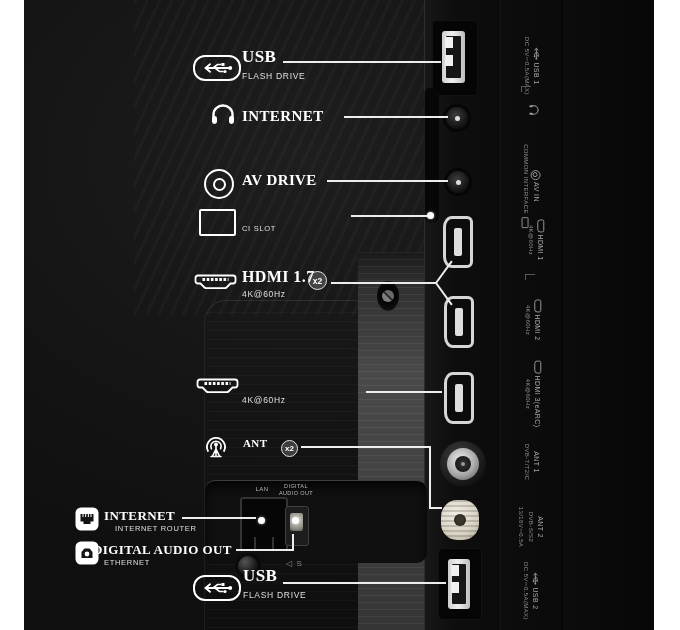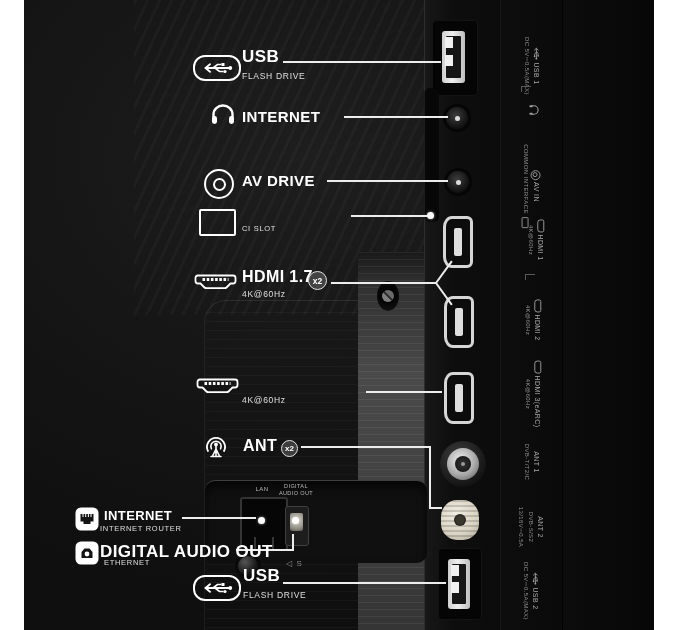--- a/index.html
+++ b/index.html
@@ -65,21 +65,21 @@
   .ftype{left:417px;top:500px;width:38px;height:40px;border-radius:42%;
          background:repeating-linear-gradient(180deg, rgba(0,0,0,0.16) 0 2px, rgba(0,0,0,0) 2px 5px),
                     radial-gradient(circle at 40% 35%, #f1ede2, #d9d3c3 60%, #a9a293);}
   .fhole{position:absolute;left:13px;top:14px;width:12px;height:12px;border-radius:50%;
          background:radial-gradient(circle at 50% 50%, #3a372f 40%, #14120e);}
   
   .lead{position:absolute;height:2px;background:#ededed;}
   .leadv{position:absolute;width:2px;background:#ededed;}
   .dot{position:absolute;width:7px;height:7px;border-radius:50%;background:#fff;box-shadow:0 0 3px rgba(255,255,255,0.6);}
   
-  .lbl{position:absolute;color:#fff;font-weight:700;letter-spacing:0.4px;white-space:nowrap;}
+  .lbl{position:absolute;color:#fff;font-weight:700;letter-spacing:0.4px;white-space:nowrap;font-family:Liberation Serif, serif;}
   .sub{position:absolute;color:rgba(255,255,255,0.85);font-size:8.5px;letter-spacing:0.7px;white-space:nowrap;font-weight:400;}
   .badge{position:absolute;display:flex;align-items:center;justify-content:center;border-radius:50%;
          border:1.5px solid #e3e3e3;background:rgba(255,255,255,0.18);color:#fff;font-weight:700;}
   .usbpill{position:absolute;border:2px solid #fff;border-radius:12px;display:flex;align-items:center;justify-content:center;}
   .avicon{position:absolute;border:2.5px solid #fff;border-radius:50%;display:flex;align-items:center;justify-content:center;}
   .avinner{width:9px;height:9px;border:2.5px solid #fff;border-radius:50%;}
   .cicon{position:absolute;border:2px solid #fff;border-radius:2px;}
   
   .sideLbl{position:absolute;transform:translate(-50%,-50%) rotate(90deg);display:flex;flex-direction:column;
            align-items:center;gap:1px;color:#9b9b9b;font-size:6.5px;letter-spacing:0.4px;white-space:nowrap;line-height:1.35;}
@@ -237,41 +237,41 @@
     <div class="sub" style="left:218px;top:395px;">4K@60Hz</div>
 
     <div class="abs" style="left:177px;top:432px;">
       <svg width="30" height="28" viewBox="0 0 30 28">
           <path d="M7 19 A9 9 0 1 1 23 19" fill="none" stroke="#fff" stroke-width="1.8" stroke-linecap="round"></path>
           <path d="M10.4 16.8 A5.2 5.2 0 1 1 19.6 16.8" fill="none" stroke="#fff" stroke-width="1.6" stroke-linecap="round"></path>
           <circle cx="15" cy="12.5" r="1.9" fill="#fff"></circle>
           <path d="M15 13 V24.5 M11.3 24.5 L15 17.2 M18.7 24.5 L15 17.2 M10 24.5 H20" fill="none" stroke="#fff" stroke-width="1.6" stroke-linecap="round"></path>
         </svg>
     </div>
-    <div class="lbl" style="left:219px;top:437px;font-size:16px;">ANT</div>
+    <div class="lbl" style="left:219px;top:437px;font-size:11px;">ANT</div>
     <div class="badge" style="left:257px;top:440px;width:15px;height:15px;font-size:8px;">x2</div>
 
     <div class="abs" style="left:51px;top:507px;">
       <svg width="24" height="24" viewBox="0 0 24 24">
           <rect x="0.5" y="0.5" width="23" height="23" rx="5.5" fill="#fff"></rect>
           <path d="M5.5 7 H18.5 V14.5 H15.5 V17 H8.5 V14.5 H5.5 Z" fill="#141414"></path>
           <path d="M8 7 V10 M10.7 7 V10 M13.4 7 V10 M16 7 V10" stroke="#fff" stroke-width="1"></path>
         </svg>
     </div>
     <div class="lbl" style="left:80px;top:508px;font-size:13px;">INTERNET</div>
-    <div class="sub" style="left:76px;top:524px;font-size:7.5px;">INTERNET ROUTER</div>
+    <div class="sub" style="left:91px;top:524px;font-size:7.5px;">INTERNET ROUTER</div>
 
     <div class="abs" style="left:51px;top:541px;">
       <svg width="24" height="24" viewBox="0 0 24 24">
           <rect x="0.5" y="0.5" width="23" height="23" rx="5.5" fill="#fff"></rect>
           <path d="M6.5 17 V11 L9.5 7.5 H14.5 L17.5 11 V17 Z" fill="#141414"></path>
           <circle cx="12" cy="13" r="2.4" fill="#fff"></circle>
         </svg>
     </div>
-    <div class="lbl" style="left:76px;top:542px;font-size:17px;">DIGITAL AUDIO OUT</div>
+    <div class="lbl" style="left:69px;top:542px;font-size:13px;">DIGITAL AUDIO OUT</div>
     <div class="sub" style="left:80px;top:558px;font-size:7.5px;">ETHERNET</div>
 
     <div class="usbpill" style="left:169px;top:575px;width:44px;height:22px;">
       <svg width="31" height="14" viewBox="0 0 31 14">
           <path d="M8 3.2 L3.5 7 L8 10.8" fill="none" stroke="#fff" stroke-width="1.8" stroke-linecap="round" stroke-linejoin="round"></path>
           <path d="M3.5 7 H27" stroke="#fff" stroke-width="1.8" stroke-linecap="round"></path>
           <path d="M11 7 L15.5 3.5 H19.5" fill="none" stroke="#fff" stroke-width="1.6"></path>
           <rect x="19.5" y="2" width="3" height="3" fill="#fff"></rect>
           <path d="M13 7 L17.5 10.5 H21.5" fill="none" stroke="#fff" stroke-width="1.6"></path>
           <circle cx="23" cy="10.5" r="1.6" fill="#fff"></circle>

